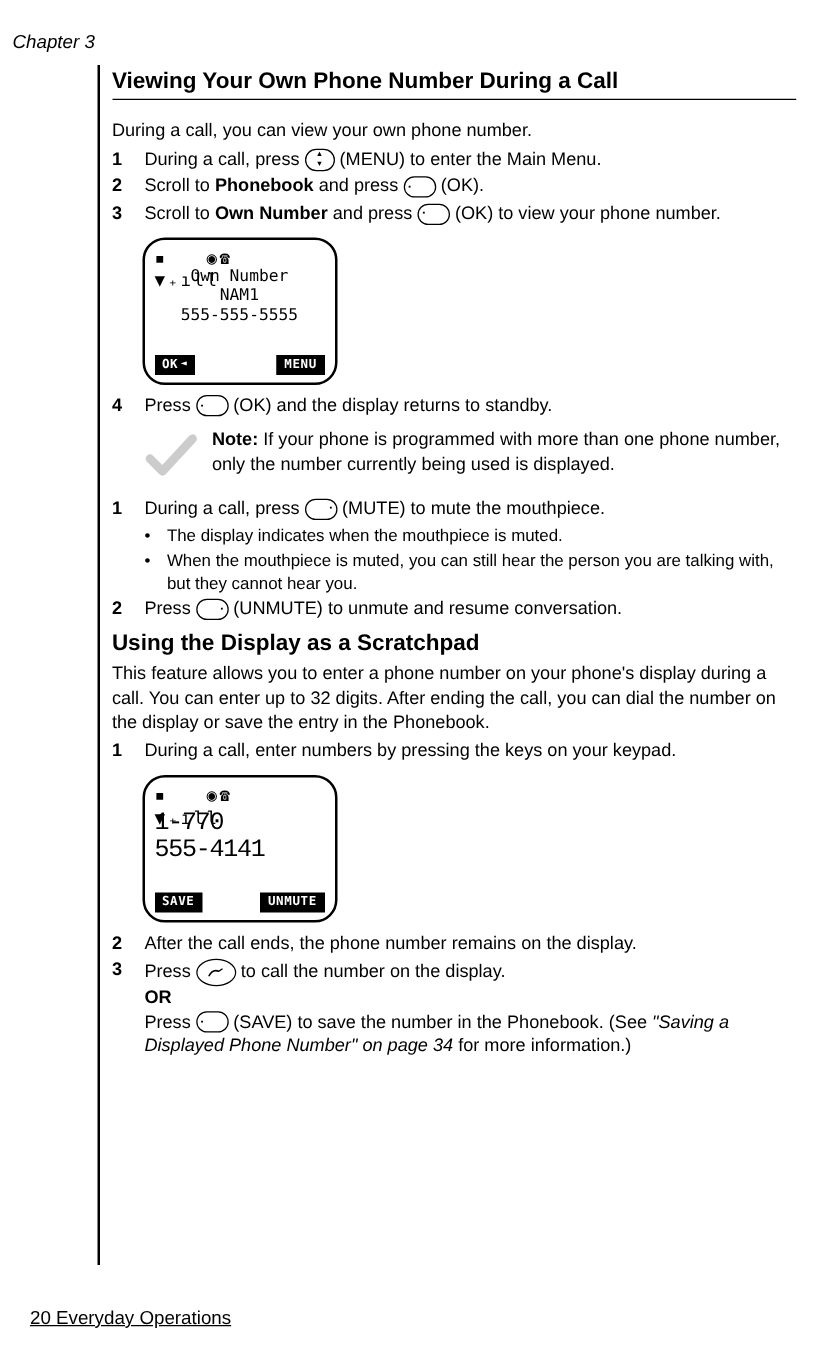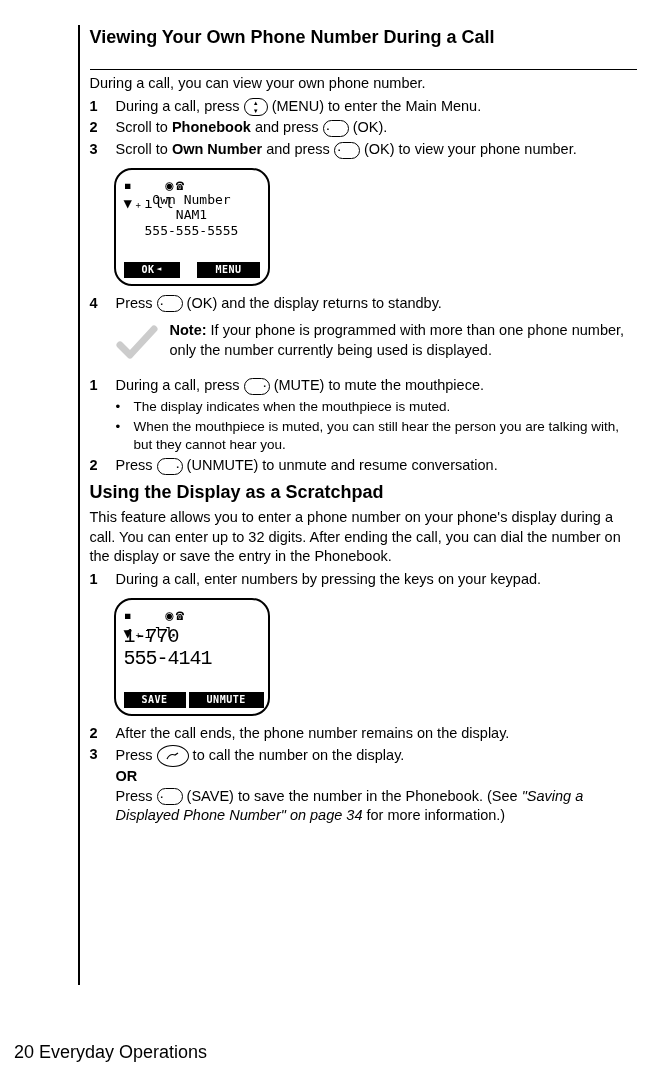--- a/index.html
+++ b/index.html
@@ -35,22 +35,22 @@
     }
     .main-content {
       flex: 1;
       font-size: 14.5px;
       line-height: 1.35;
     }
     .section-title {
       font-weight: bold;
       font-size: 18px;
       border-bottom: 1.5px solid black;
-      padding-bottom: 20px;
-      margin-bottom: 4px;
+      padding-bottom: 3px;
+      margin-bottom: 16px;
     }
     .intro-text {
       margin-bottom: 3px;
     }
     .step {
       display: flex;
       margin-bottom: 2px;
     }
     .step-num {
       font-weight: bold;
@@ -108,21 +108,21 @@
     }
     .phone-buttons {
       display: flex;
       justify-content: space-between;
       gap: 3px;
     }
     .phone-btn {
       background: black;
       color: white;
       font-size: 10px;
-      padding: 1px 18px;
+      padding: 1px 6px;
       font-weight: bold;
       letter-spacing: 0.5px;
     }
     .phone-btn.with-arrow {
       display: flex;
       align-items: center;
       gap: 2px;
     }
     .btn-arrow {
       font-size: 8px;
@@ -188,37 +188,39 @@
       left: 3px;
     }
     .send-key {
       width: 32px;
       height: 22px;
       border-radius: 50%;
     }
     .footer {
       position: absolute;
       bottom: 25px;
-      left: 14px;
-      font-size: 18px;
+      left: 24px;
+      font-size: 15px;
+      text-decoration: underline;
     }
     .italic {
       font-style: italic;
     }
     .section-title-2 {
       font-weight: bold;
       font-size: 18px;
       margin-top: 4px;
       margin-bottom: 4px;
     }
   </style>
 </head>
 <body>
 
 <div class="page">
+  <div class="chapter-header">Chapter 3</div>
 
   <div class="content-area">
     <div class="vertical-line"></div>
 
     <div class="main-content">
 
       <div class="section-title">Viewing Your Own Phone Number During a Call</div>
       <div class="intro-text">During a call, you can view your own phone number.</div>
 
       <div class="step">

